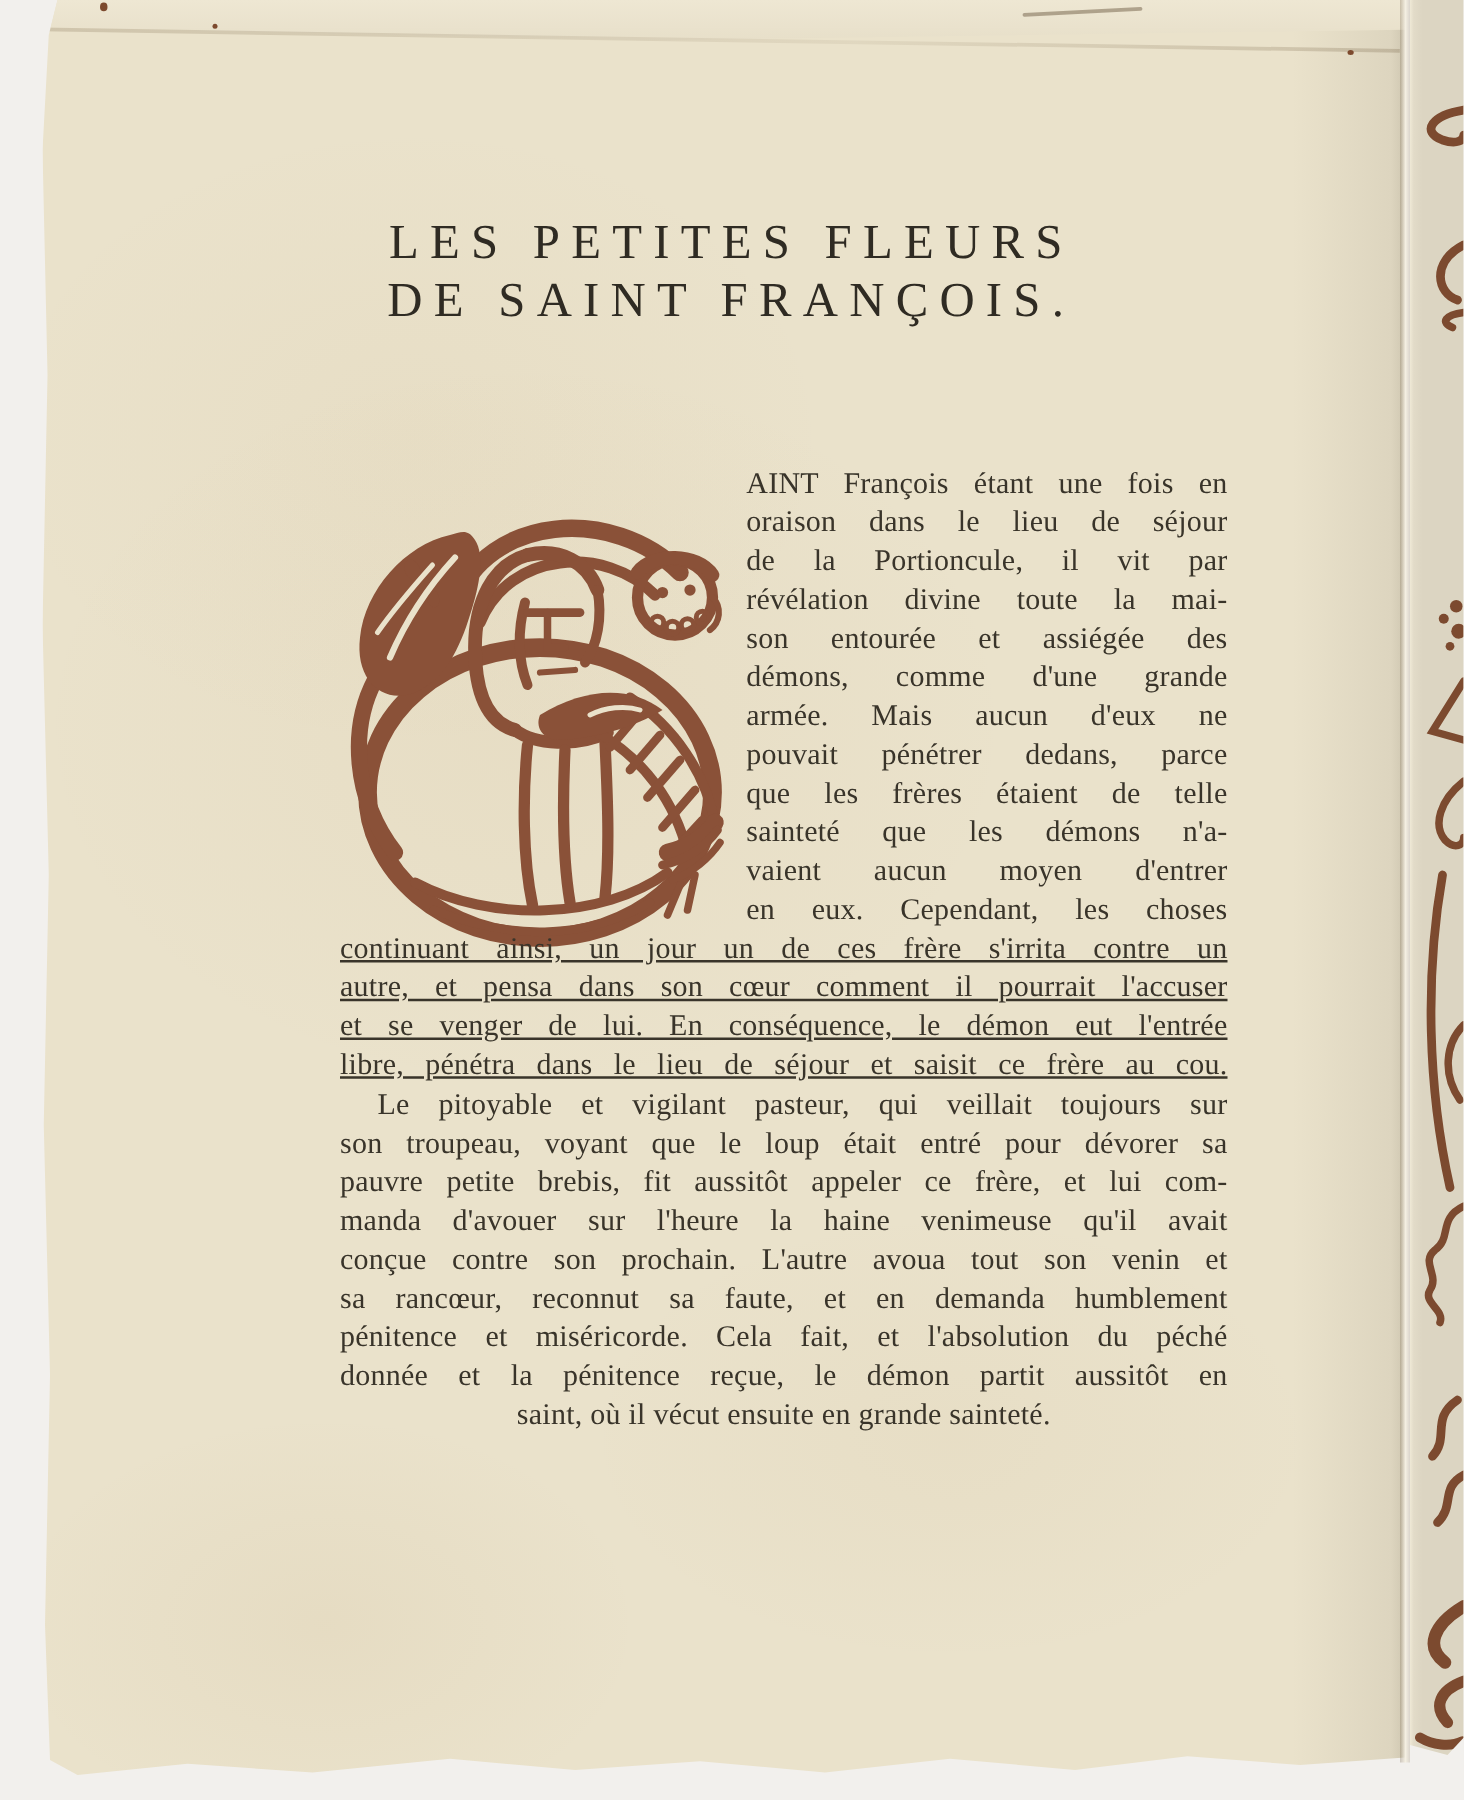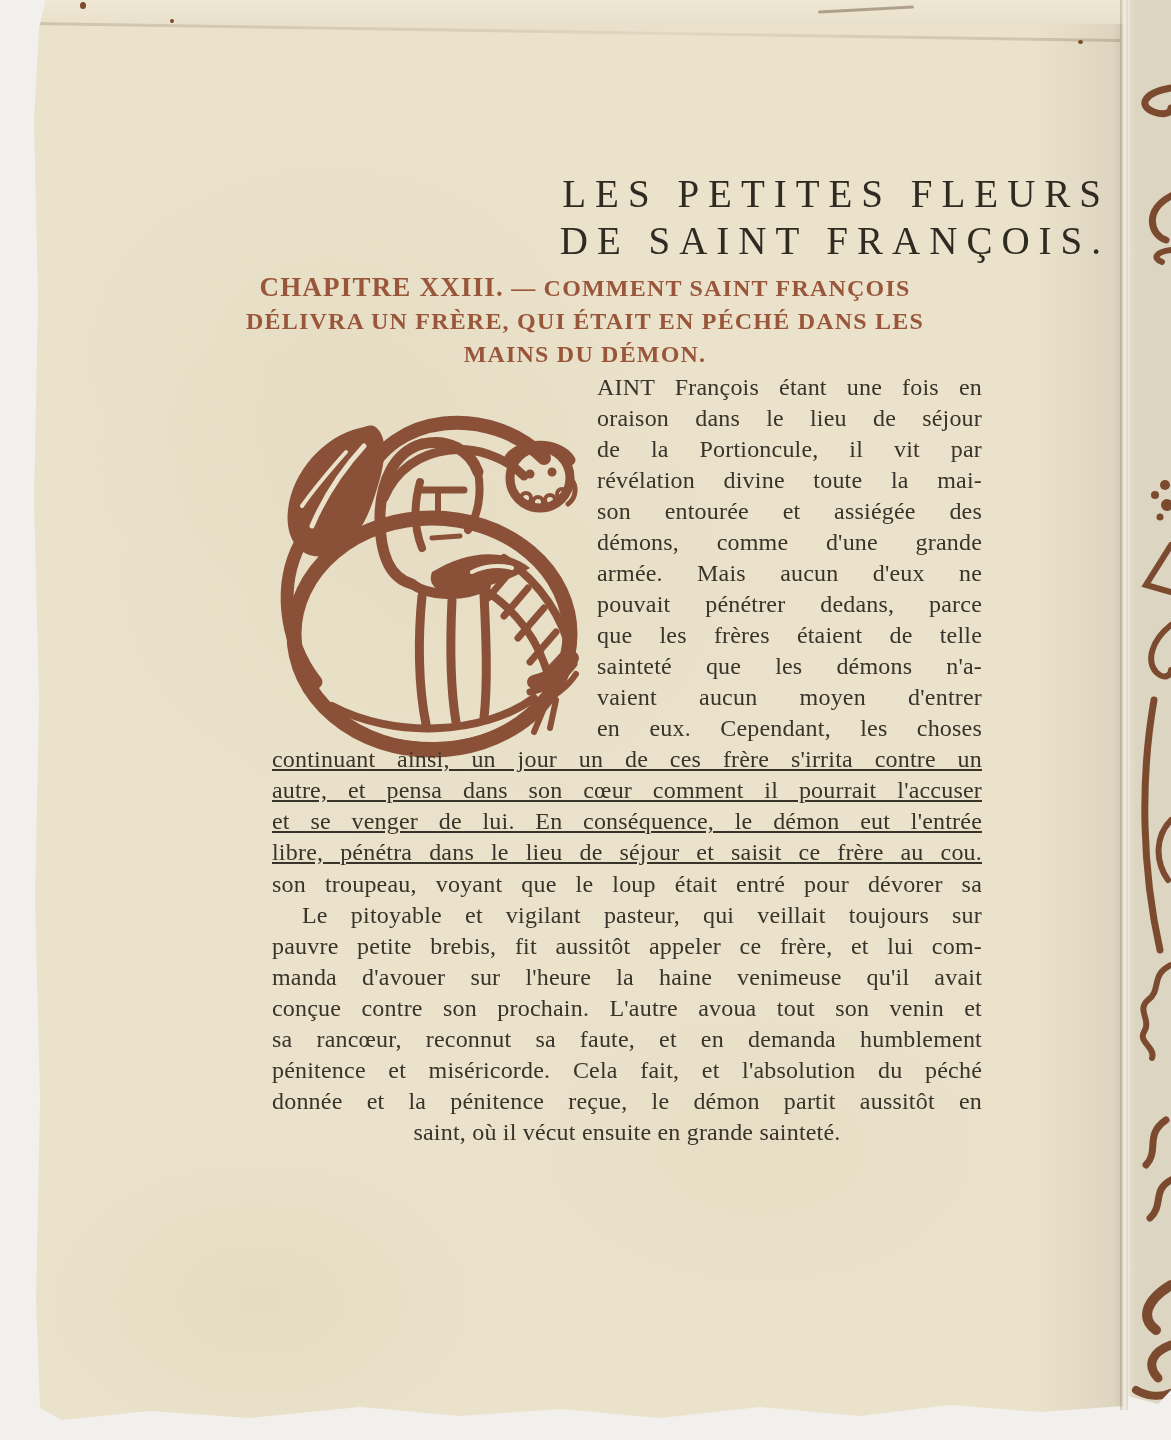--- a/index.html
+++ b/index.html
@@ -42,21 +42,21 @@
 
   
   .next-page{position:absolute;left:1128px;top:0;width:43px;height:1404px;
     background:linear-gradient(to right,#efe9d6 0,#e2dbc8 3px,var(--next-paper) 10px);
     clip-path:polygon(0 0,43px 0,43px 1390px,30px 1404px,0 1396px);}
   .next-page svg{position:absolute;left:0;top:0;}
   .fold-gap{position:absolute;left:1120px;top:0;width:8px;height:1410px;
     background:linear-gradient(to right, rgba(90,70,45,.25), #f4efe2 55%, rgba(120,100,70,.2));}
 
   
-  .title-block{position:absolute;left:60px;top:170px;width:1050px;text-align:right;
+  .title-block{position:absolute;left:60px;top:170px;width:1050px;text-align:center;
     color:var(--title-ink);}
   .title-line{font-size:39px;line-height:47px;letter-spacing:9px;font-weight:400;
     white-space:nowrap;}
   .heading-block{position:absolute;left:60px;top:271px;width:1050px;text-align:center;
     color:var(--heading-red);font-weight:700;}
   .heading-line{font-size:24px;line-height:33px;letter-spacing:1.2px;white-space:nowrap;}
   .heading-lead{font-size:27px;}
 
   .bodyline{font-size:24px;line-height:31px;white-space:nowrap;
     text-align:justify;text-align-last:justify;letter-spacing:.2px;}
@@ -79,25 +79,20 @@
   <div class="tear"></div>
   <div class="speck s1"></div>
   <div class="speck s2"></div>
   <div class="speck s3"></div>
 
   <div class="title-block">
     <div class="title-line">LES PETITES FLEURS</div>
     <div class="title-line">DE SAINT FRANÇOIS.</div>
   </div>
 
-  <div class="heading-block">
-    <div class="heading-line"><span class="heading-lead">CHAPITRE XXIII.</span><span> — COMMENT SAINT FRANÇOIS</span></div>
-    <div class="heading-line">DÉLIVRA UN FRÈRE, QUI ÉTAIT EN PÉCHÉ DANS LES</div>
-    <div class="heading-line">MAINS DU DÉMON.</div>
-  </div>
 
   <figure class="initial-fig">
     <span class="sr">S</span>
     <svg width="320" height="372" viewBox="0 0 320 372">
       <g fill="none" stroke="#8a5138" stroke-linecap="round">
 
         <ellipse cx="160" cy="248" rx="138" ry="116" stroke-width="15"></ellipse>
         <path d="M60,320 C120,352 210,350 262,312" stroke-width="8"></path>
         <path d="M75,342 C140,368 200,364 248,336" stroke-width="7"></path>
 
@@ -175,22 +170,22 @@
   </div>
 
   <div class="full-col1">
     <div class="bodyline">continuant ainsi, un jour un de ces frère s'irrita contre un</div>
     <div class="bodyline">autre, et pensa dans son cœur comment il pourrait l'accuser</div>
     <div class="bodyline">et se venger de lui. En conséquence, le démon eut l'entrée</div>
     <div class="bodyline">libre, pénétra dans le lieu de séjour et saisit ce frère au cou.</div>
   </div>
 
   <div class="para2-col">
+    <div class="bodyline indent">Le pitoyable et vigilant pasteur, qui veillait toujours sur</div>
     <div class="bodyline">son troupeau, voyant que le loup était entré pour dévorer sa</div>
-    <div class="bodyline indent">Le pitoyable et vigilant pasteur, qui veillait toujours sur</div>
     <div class="bodyline">pauvre petite brebis, fit aussitôt appeler ce frère, et lui com-</div>
     <div class="bodyline">manda d'avouer sur l'heure la haine venimeuse qu'il avait</div>
     <div class="bodyline">conçue contre son prochain. L'autre avoua tout son venin et</div>
     <div class="bodyline">sa rancœur, reconnut sa faute, et en demanda humblement</div>
     <div class="bodyline">pénitence et miséricorde. Cela fait, et l'absolution du péché</div>
     <div class="bodyline">donnée et la pénitence reçue, le démon partit aussitôt en</div>
     <div class="bodyline centered-last">saint, où il vécut ensuite en grande sainteté.</div>
   </div>
 </div>
 

